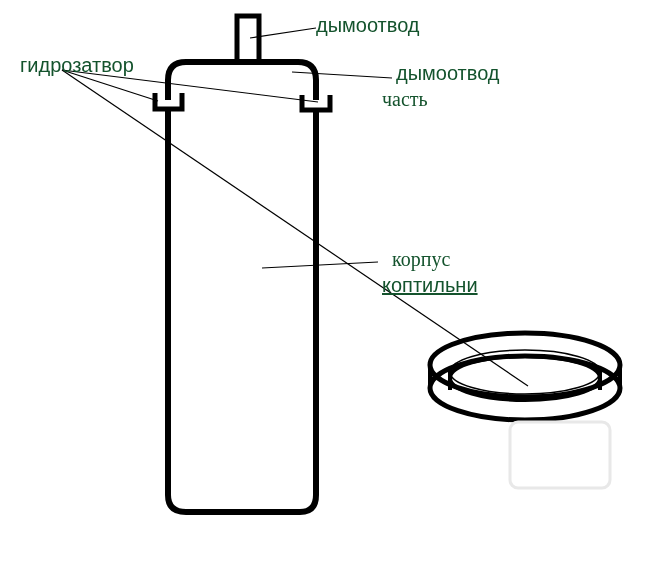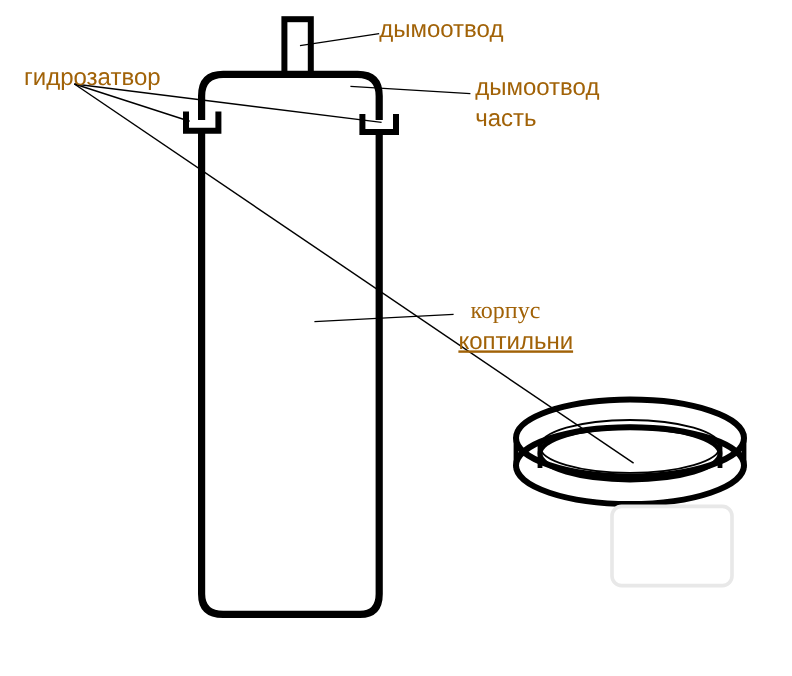--- a/index.html
+++ b/index.html
@@ -1,18 +1,18 @@
 <!DOCTYPE html>
 <html><head>
 <meta charset="utf-8">
 <style>
   html,body{margin:0;padding:0;background:#ffffff;}
   body{width:660px;height:563px;position:relative;overflow:hidden;font-family:"Liberation Sans",sans-serif;}
   svg{position:absolute;left:0;top:0;}
-  .lbl{position:absolute;font-size:20px;color:#a16207;line-height:22px;white-space:nowrap;}
+  .lbl{position:absolute;font-size:20px;color:#14532d;line-height:22px;white-space:nowrap;}
 </style>
 </head>
 <body>
 
 <svg width="660" height="563" viewBox="0 0 660 563">
 
   <rect x="237" y="16" width="22" height="46" fill="none" stroke="#000" stroke-width="5"></rect>
 
   <path d="M168 100 L168 80 Q168 62 186 62 L298 62 Q316 62 316 80 L316 100" fill="none" stroke="#000" stroke-width="6"></path>
 
@@ -40,15 +40,15 @@
     <line x1="62" y1="70" x2="318" y2="102"></line>
     <line x1="62" y1="70" x2="528" y2="386"></line>
   </g>
 
   <rect x="510" y="422" width="100" height="66" rx="8" fill="none" stroke="#e8e8e8" stroke-width="3"></rect>
 </svg>
 
 <div class="lbl" style="left:20px;top:54px;">гидрозатвор</div>
 <div class="lbl" style="left:316px;top:14px;">дымоотвод</div>
 <div class="lbl" style="left:396px;top:62px;">дымоотвод</div>
-<div class="lbl" style="left:396px;top:88px;">часть</div>
+<div class="lbl" style="left:382px;top:88px;font-family:Liberation Serif, serif;">часть</div>
 <div class="lbl" style="left:392px;top:248px;font-family:Liberation Serif, serif;">корпус</div>
 <div class="lbl" style="left:382px;top:274px;text-decoration:underline;">коптильни</div>
 
 </body></html>

